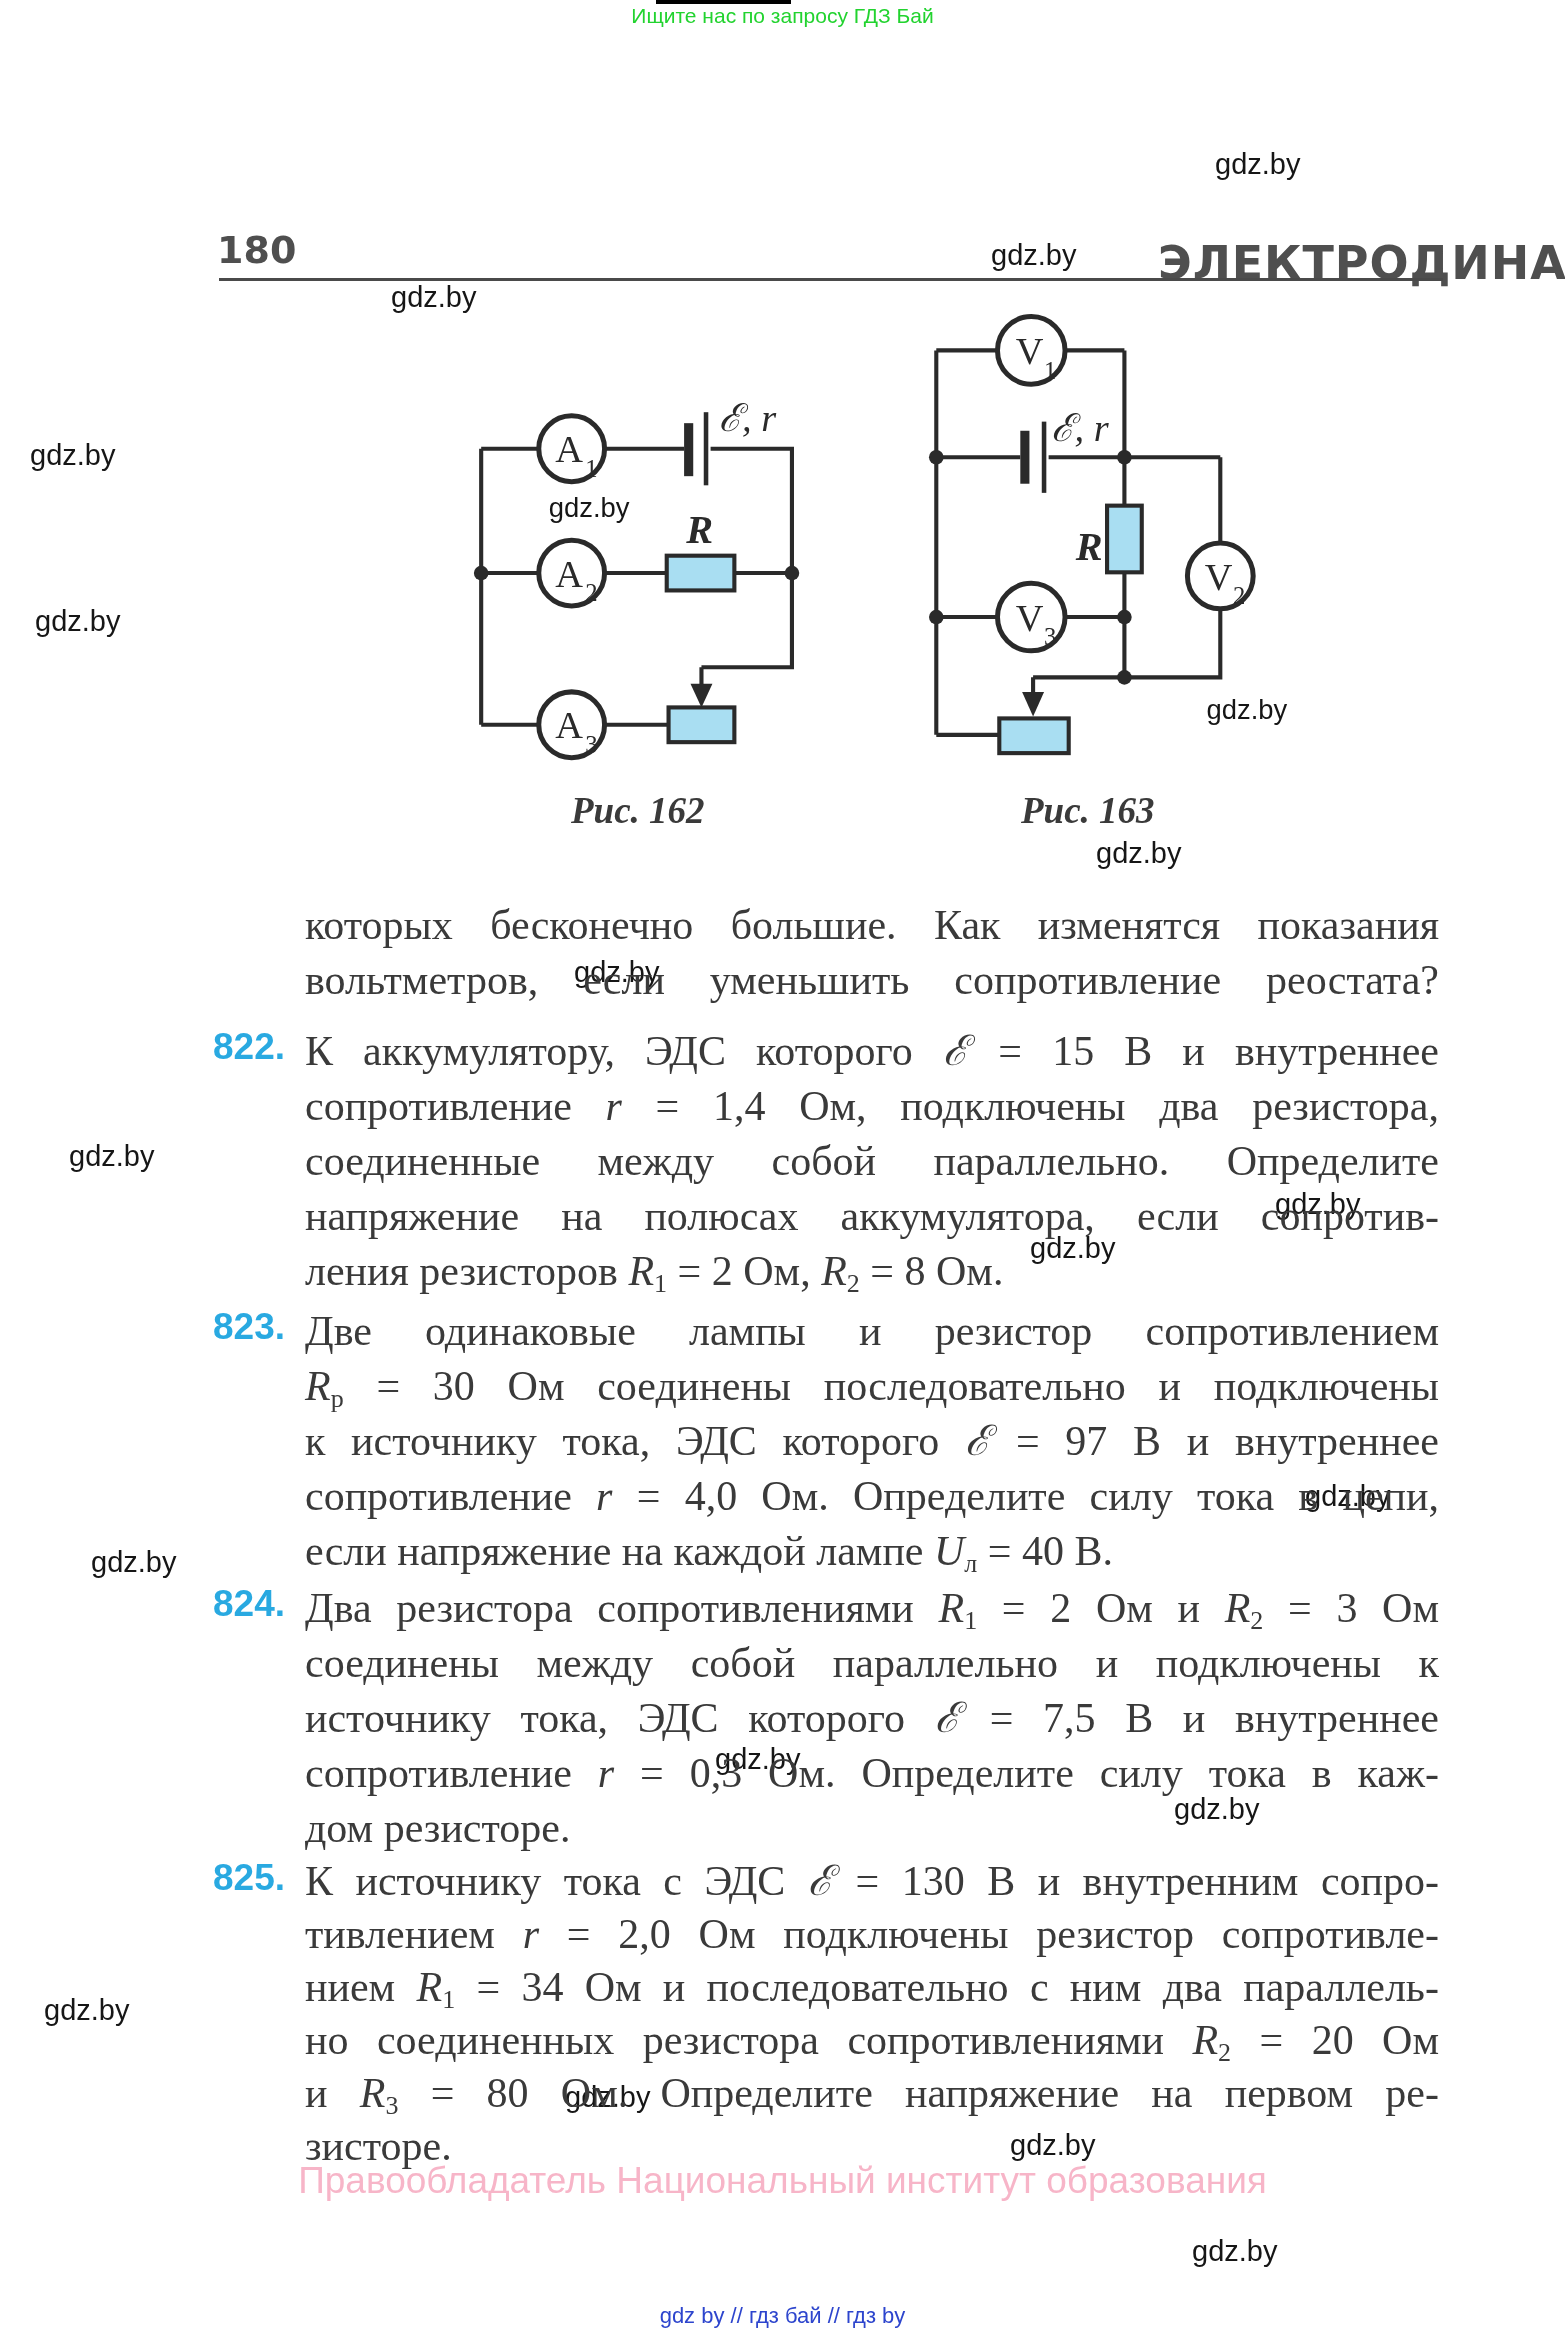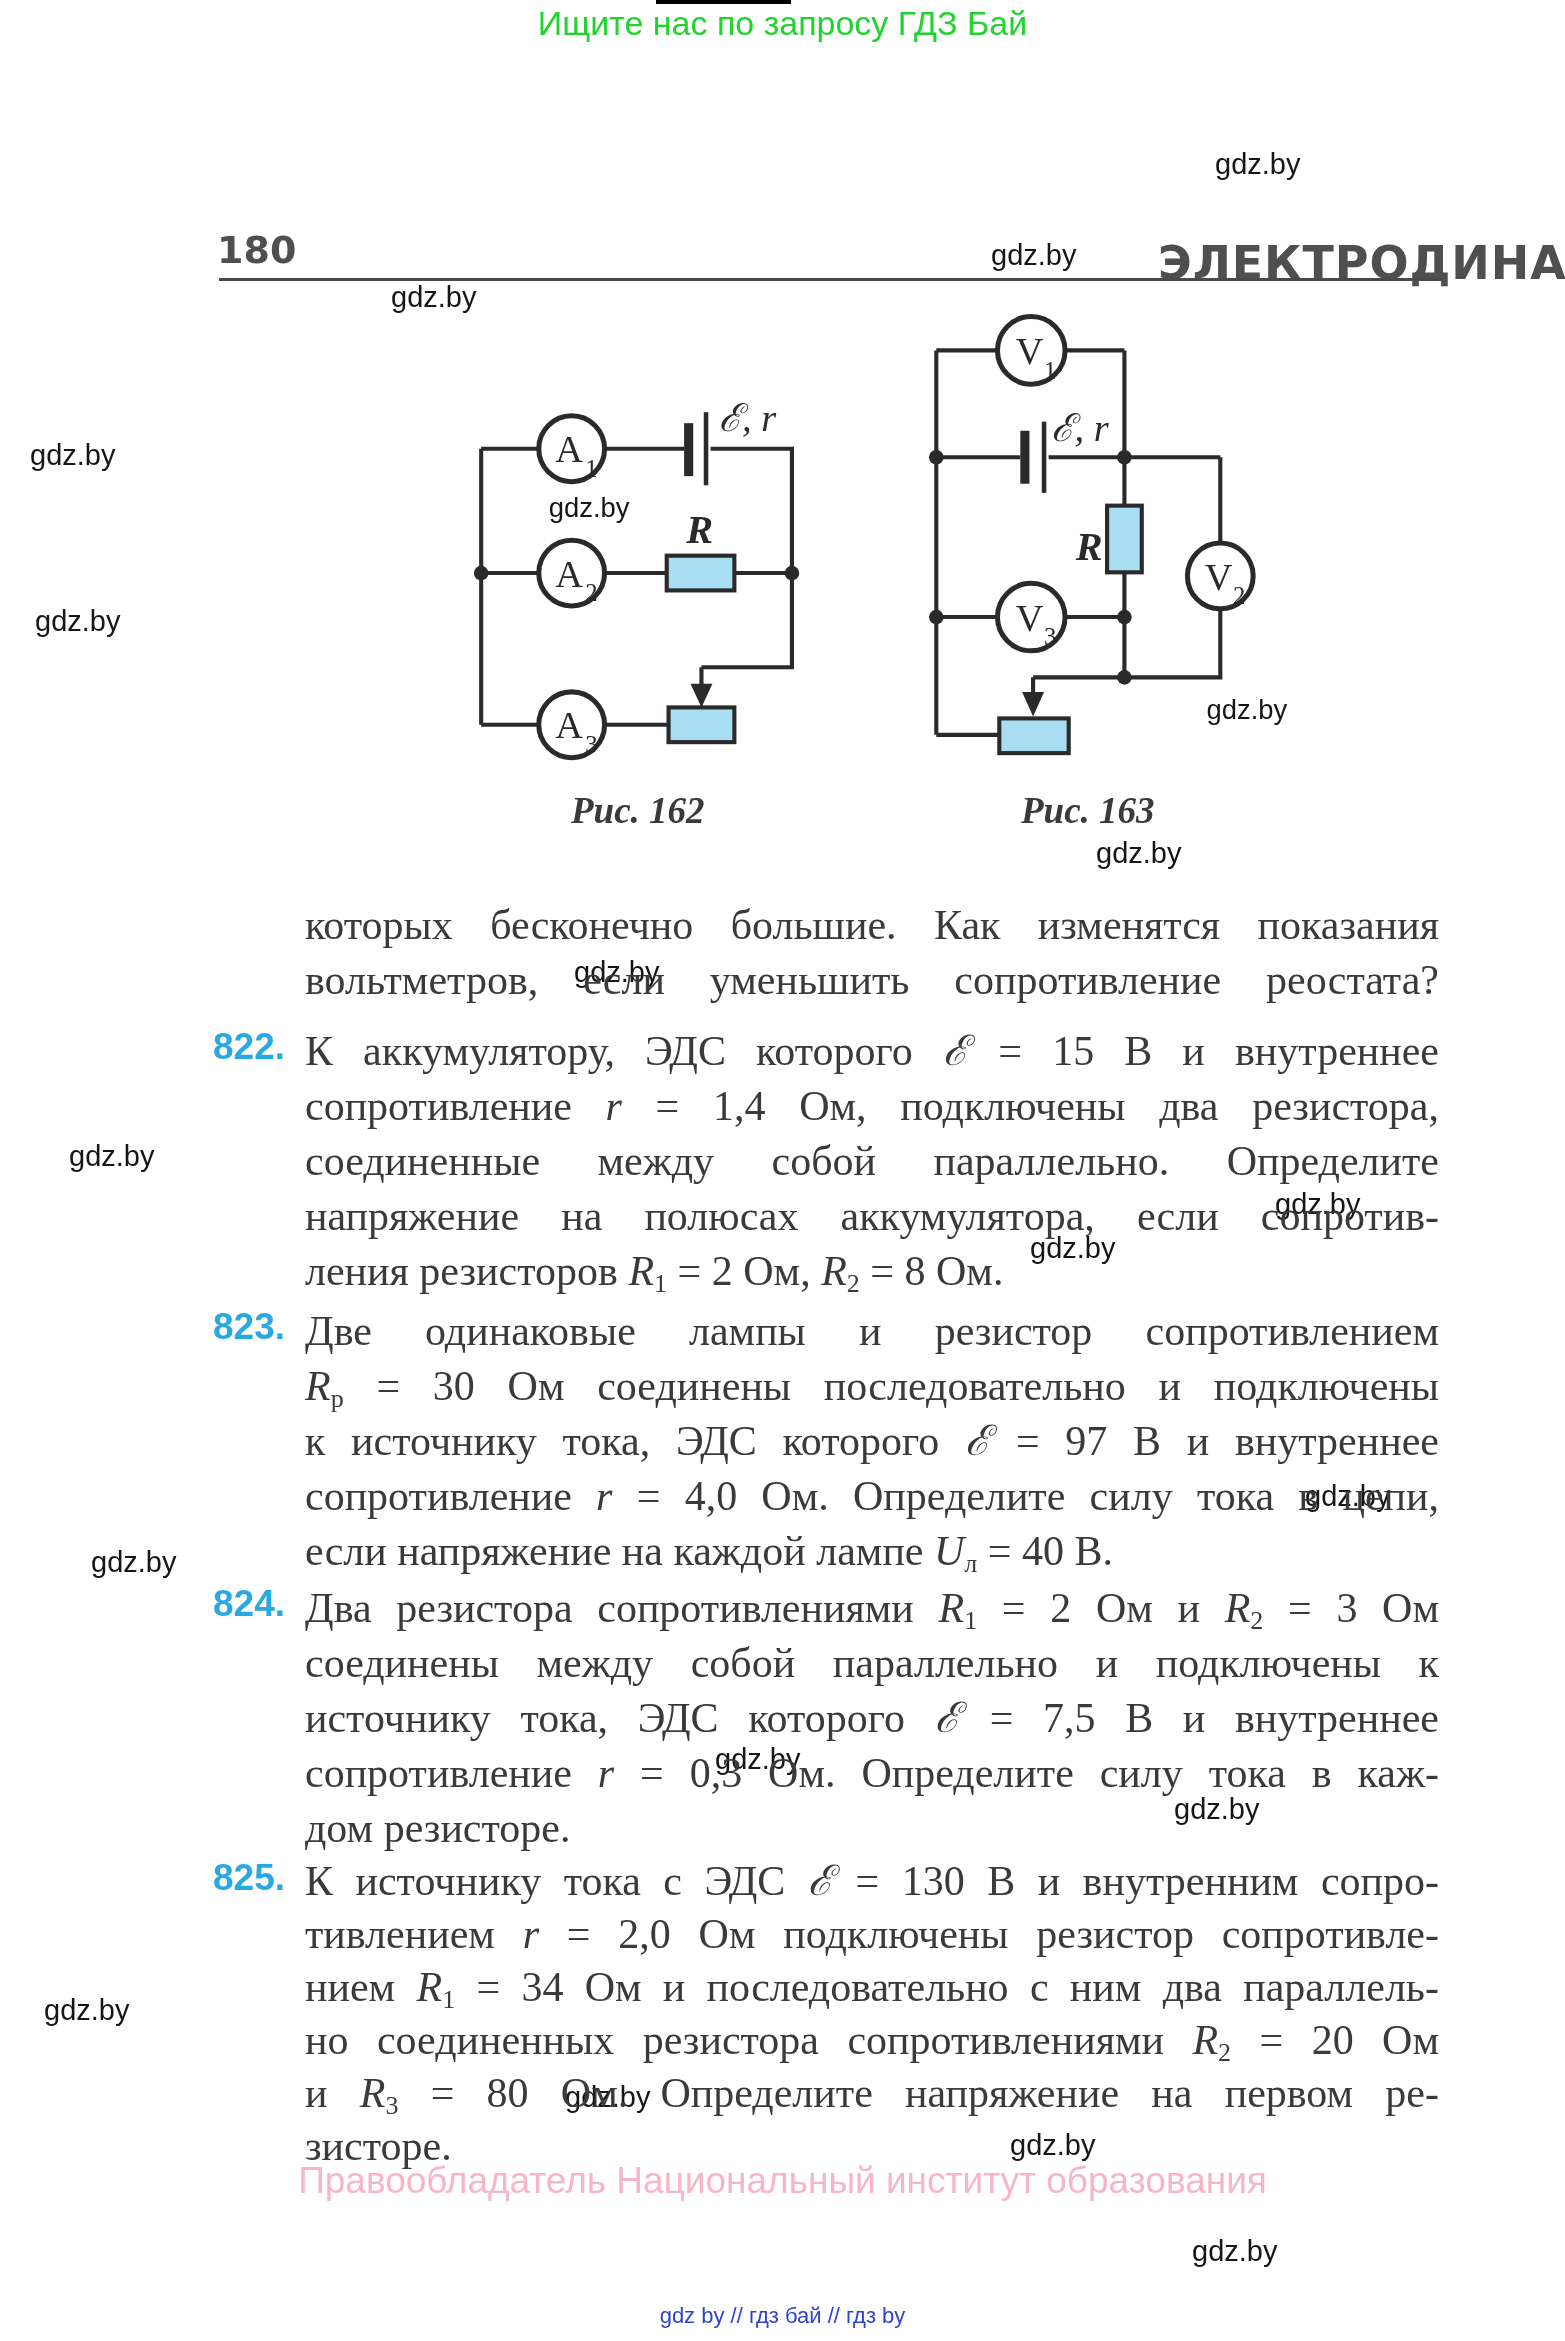--- a/index.html
+++ b/index.html
@@ -1,20 +1,20 @@
 <!DOCTYPE html>
 <html style="font-size:14.6px"><head>
 <meta charset="utf-8">
 <style>
   html,body{margin:0;padding:0;background:#ffffff;}
   #page{position:relative;width:1565px;height:2342px;background:#ffffff;overflow:hidden;
         font-family:"Liberation Serif",serif;color:#3a3a3a;}
   .wm{position:absolute;font-family:"Liberation Sans",sans-serif;font-size:29px;color:#161616;white-space:nowrap;}
   .banner{position:absolute;left:0;right:0;top:3.7px;text-align:center;
-          font-family:"Liberation Sans",sans-serif;font-size:34px;color:#22d32f;}
+          font-family:"Liberation Sans",sans-serif;font-size:21px;color:#22d32f;}
   .scanbar{position:absolute;left:656px;top:0;width:135px;height:3.7px;background:#000;}
   .pagenum{position:absolute;left:217px;top:228px;font-family:"DejaVu Sans",sans-serif;
            font-weight:bold;font-size:38px;color:#4f4f4f;}
   .chapter{position:absolute;left:1110px;top:236px;font-family:"DejaVu Sans",sans-serif;
            font-weight:bold;font-size:46px;color:#4f4f4f;letter-spacing:0.9px;white-space:nowrap;margin-left:48px;}
   .rule{position:absolute;left:219px;top:278px;width:1224px;height:2.7px;background:#4a4a4a;}
   .fig{position:absolute;}
   .figcap{position:absolute;font-style:italic;font-weight:600;font-size:37px;color:#3a3a3a;white-space:nowrap;}
   .para{position:absolute;left:305px;width:1134px;margin-top:32px;}
   .pnum{position:absolute;left:-92px;top:1.8px;width:88px;font-family:"Liberation Sans",sans-serif;

